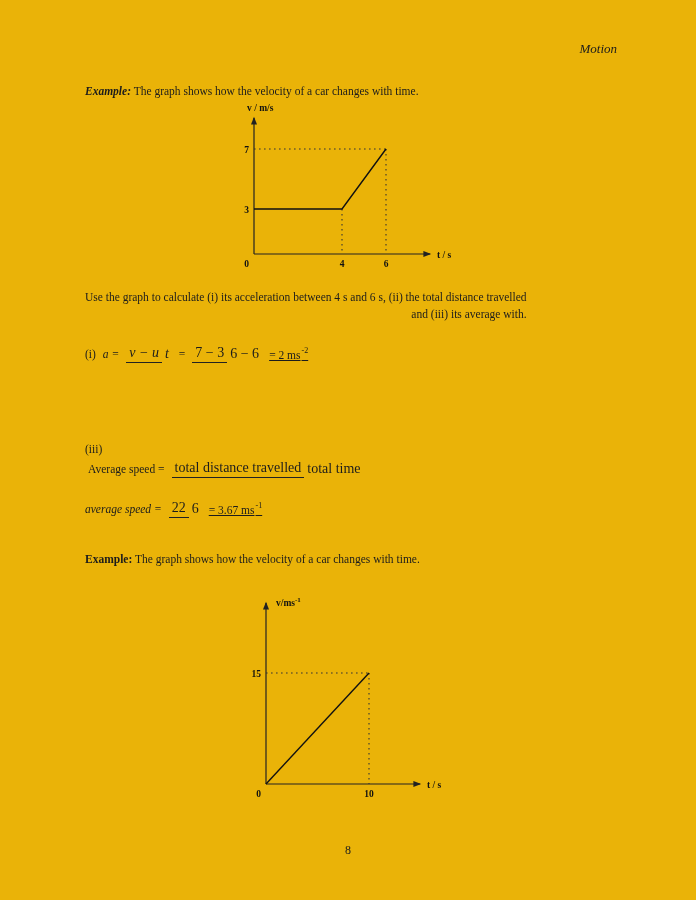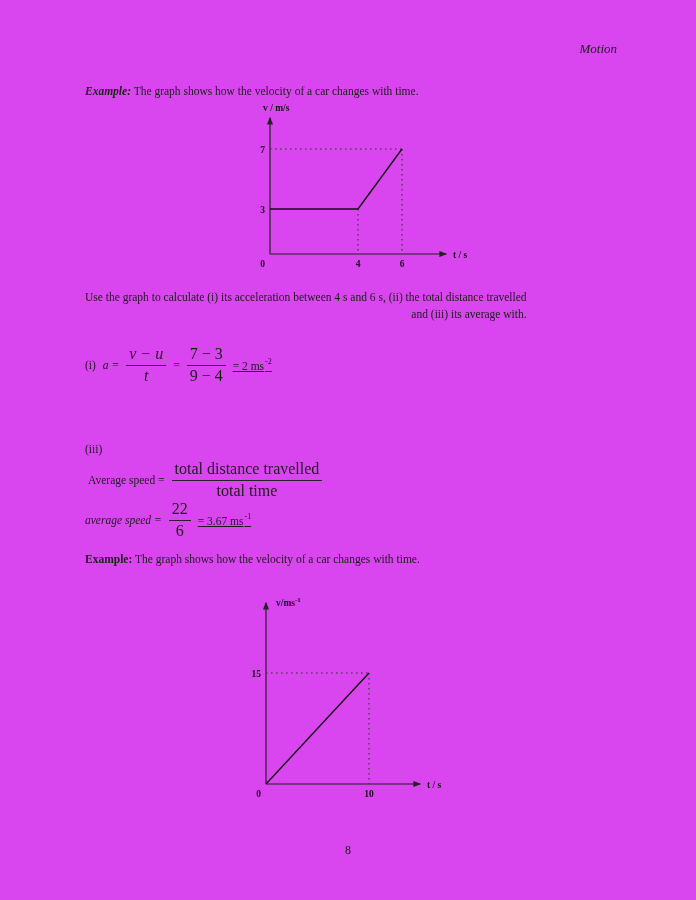--- a/index.html
+++ b/index.html
@@ -1,28 +1,28 @@
 <!DOCTYPE html>
 <html><head>
 <meta charset="utf-8">
 <style>
   *{margin:0;padding:0;box-sizing:border-box;}
   html,body{background:#e8e8e8;}
   .page{
-    position:relative;width:696px;height:900px;margin:0 auto;background:#d946ef;
+    position:relative;width:696px;height:900px;margin:0 auto;background:#eab308;
     font-family:"Liberation Serif","DejaVu Serif",serif;font-size:11.5px;color:#1c1c1c;
     overflow:hidden;
   }
   .abs{position:absolute;}
   .running-head{position:absolute;top:41px;right:79px;font-style:italic;font-size:13px;}
   .para{position:absolute;left:85px;line-height:1.45;text-align:right;}
   .exlabel{font-weight:bold;}
   .it{font-style:italic;}
   .eqrow{position:absolute;display:flex;align-items:center;gap:7px;font-size:11.5px;}
-  .frac{display:inline-flex;flex-direction:column;align-items:center;text-align:center;font-size:16px;line-height:1.3;}
+  .frac{display:inline-flex;align-items:center;text-align:center;font-size:14px;line-height:1.3;}
   .frac .num{display:block;border-bottom:1px solid #222;padding:0 3px;}
   .frac .den{display:block;padding:0 3px;}
   .nowrap{white-space:nowrap;text-decoration:underline;}
   sup{font-size:8px;position:relative;top:-1px;margin-left:1px;}
   .chart{position:absolute;}
   .axis{stroke:#222;stroke-width:1.2;fill:none;}
   .dataline{stroke:#111;stroke-width:1.4;fill:none;}
   .dot{stroke:#333;stroke-width:1.1;stroke-dasharray:1.6 3.4;fill:none;}
   .tick{font-family:"Liberation Serif",serif;font-size:9.5px;font-weight:bold;fill:#111;}
   .axislabel{font-family:"Liberation Serif",serif;font-size:9.5px;font-weight:bold;fill:#111;}
@@ -31,21 +31,21 @@
 </style>
 </head>
 <body>
 
 <div class="page">
 
   <div class="running-head">Motion</div>
 
   <p class="para" style="top:83px"><b class="exlabel it">Example:</b><span> The graph shows how the velocity of a car changes with time.</span></p>
 
-  <div class="chart" style="left:252px;top:101px">
+  <div class="chart" style="left:236px;top:101px">
     <svg width="236" height="174">
       <defs>
         <marker id="arrow1" markerWidth="8" markerHeight="8" refX="5.5" refY="2.5" orient="auto">
           <path d="M0,0 L6.5,2.5 L0,5 Z" fill="#222"></path>
         </marker>
       </defs>
       <line class="axis" x1="18" y1="153" x2="18" y2="17" marker-end="url(#arrow1)"></line>
       <line class="axis" x1="18" y1="153" x2="194" y2="153" marker-end="url(#arrow1)"></line>
       <text class="axislabel" x="11" y="10">v / m/s</text>
       <text class="axislabel" x="201" y="157">t / s</text>
@@ -69,21 +69,21 @@
   <div class="eqrow" style="left:85px;top:344px">
     <span>(i)</span>
     <span class="it">a =</span>
     <span class="frac it">
       <span class="num">v − u</span>
       <span class="den">t</span>
     </span>
     <span>=</span>
     <span class="frac">
       <span class="num">7 − 3</span>
-      <span class="den">9 − 4</span>
+      <span class="den">6 − 6</span>
     </span>
     <span class="nowrap"><span>= 2 ms</span><sup>-2</sup></span>
   </div>
 
 
   <div class="abs" style="left:85px;top:443px">(iii)</div>
 
   <div class="eqrow" style="left:88px;top:459px">
     <span>Average speed =</span>
     <span class="frac">

